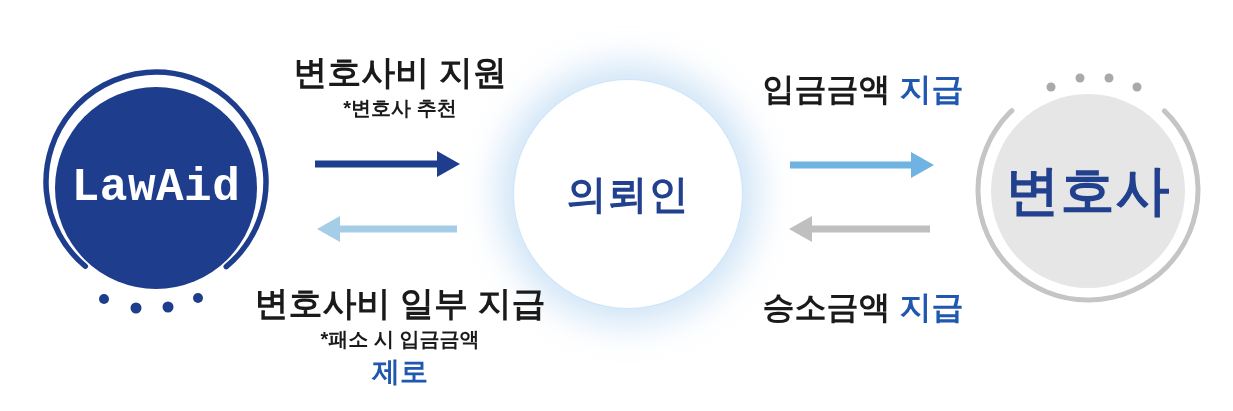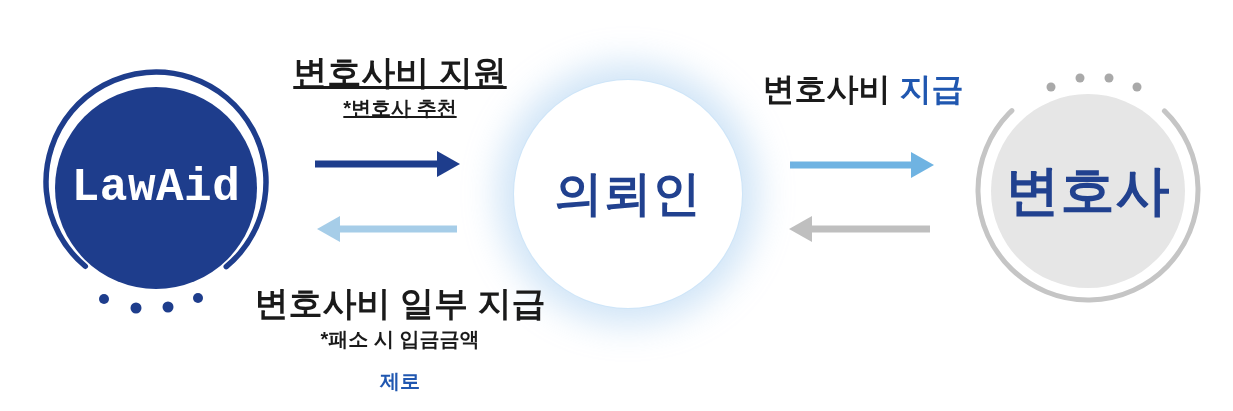--- a/index.html
+++ b/index.html
@@ -53,21 +53,21 @@
   }
   .node-client {
     left: 513px; top: 79px; width: 228px; height: 228px;
     background: #ffffff;
     box-shadow: 0 0 34px 16px rgba(190, 218, 243, 0.70);
     border: 1px solid rgba(198, 224, 247, 0.85);
   }
   .node-client .node-text {
     color: var(--navy-text);
     font-weight: bold;
-    font-size: 48px;
+    font-size: 40px;
     letter-spacing: 1px;
   }
   .node-lawyer {
     left: 991px; top: 94px; width: 194px; height: 194px;
     background: var(--lawyer-fill);
   }
   .node-lawyer .node-text {
     color: var(--navy-text);
     font-weight: bold;
     font-size: 54px;
@@ -75,28 +75,28 @@
   }
 
   
   .flow-label {
     position: absolute;
     text-align: center;
     z-index: 3;
     color: var(--text-black);
     line-height: 1.2;
   }
-  .label-support { left: 268px; top: 52px;  width: 264px; text-decoration: underline; }
+  .label-support { left: 268px; top: 52px;  width: 264px; }
   .label-repay   { left: 252px; top: 283px; width: 296px; }
   .label-fee     { left: 741px; top: 70px;  width: 244px; }
   .label-award   { left: 741px; top: 288px; width: 244px; }
 
   .flow-title { font-size: 34px; font-weight: bold; }
   .flow-note  { font-size: 20px; font-weight: 600; margin-top: 3px; }
-  .flow-zero  { font-size: 20px; font-weight: bold; color: var(--accent-blue); margin-top: 18px; }
+  .flow-zero  { font-size: 28px; font-weight: bold; color: var(--accent-blue); margin-top: 4px; }
   .flow-line  { font-size: 32px; font-weight: bold; white-space: nowrap; }
   .flow-hl    { color: var(--accent-blue); margin-left: 9px; }
 </style>
 </head>
 <body>
 
 <div class="stage">
 
   <svg class="layer-svg" viewBox="0 0 1233 411" aria-hidden="true">
 
@@ -157,18 +157,23 @@
   </div>
 
   <div class="flow-label label-repay">
     <div class="flow-title">변호사비 일부 지급</div>
     <div class="flow-note">*패소 시 입금금액</div>
     <div class="flow-zero">제로</div>
   </div>
 
   <div class="flow-label label-fee">
     <div class="flow-line">
-      <span>변호사비</span><span class="flow-hl">지급</span>
+      <span>입금금액</span><span class="flow-hl">지급</span>
     </div>
   </div>
 
+  <div class="flow-label label-award">
+    <div class="flow-line">
+      <span>승소금액</span><span class="flow-hl">지급</span>
+    </div>
+  </div>
 
 </div>
 
 </body></html>

